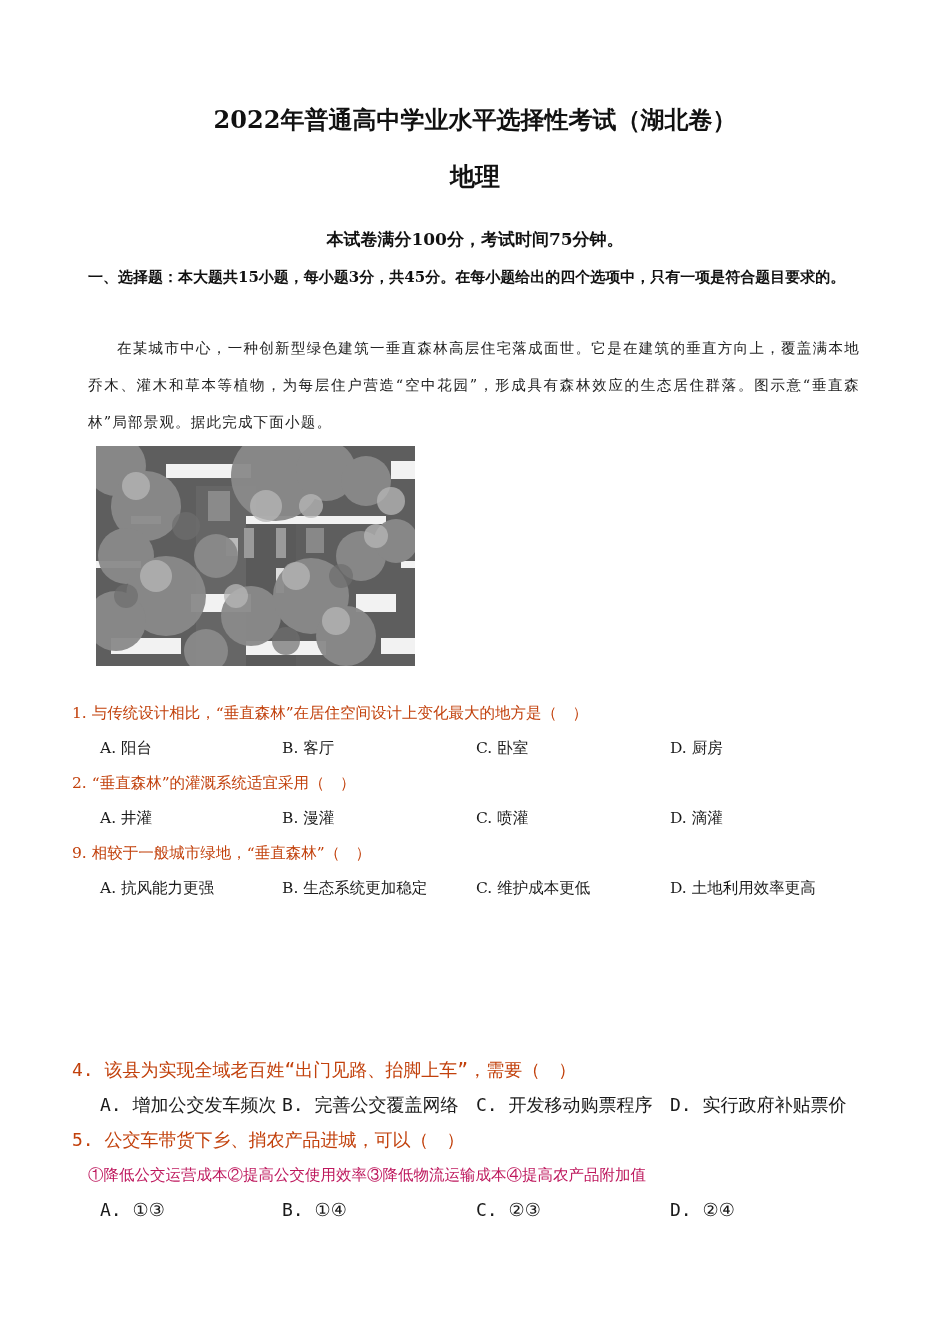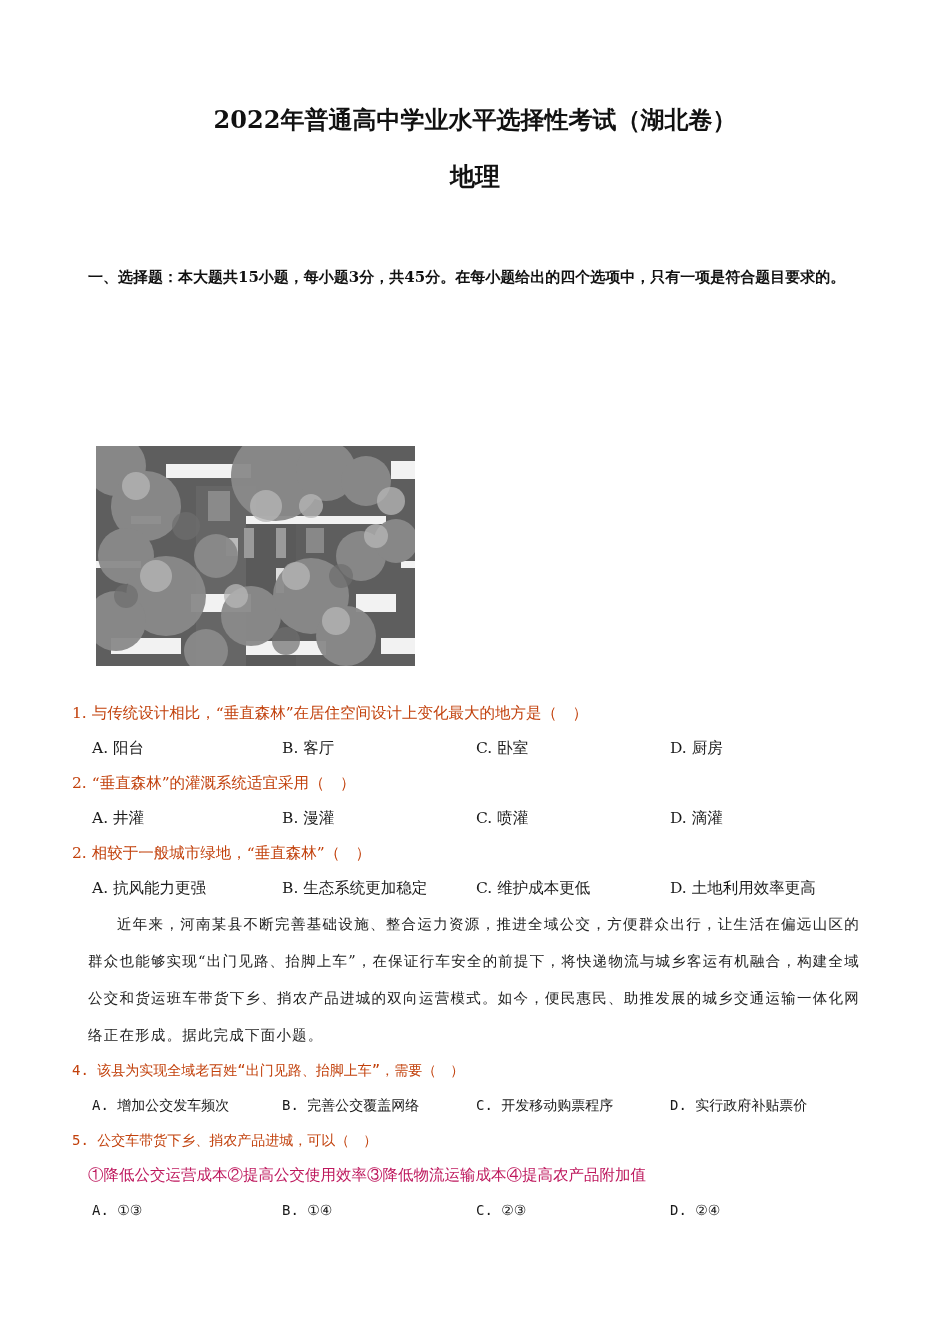--- a/index.html
+++ b/index.html
@@ -37,33 +37,35 @@
       overflow: hidden; background: #6d6d6d;
     }
     .figure svg { display: block; }
     .q {
       position: absolute; left: 72px; width: 780px;
       font-size: 15.5px; line-height: 24px; color: #c2410c;
       white-space: nowrap;
     }
     .opts { position: absolute; left: 88px; width: 780px; height: 24px; font-size: 15.5px; line-height: 24px; color: #1a1a1a; }
     .opt { position: absolute; top: 0; white-space: nowrap; }
-    .o0 { left: 4px; } .o1 { left: 194px; } .o2 { left: 388px; } .o3 { left: 582px; }
-    .mono { font-family: "DejaVu Sans Mono", "Liberation Mono", monospace; font-size: 14px; }
+    .o0 { left: 12px; } .o1 { left: 194px; } .o2 { left: 388px; } .o3 { left: 582px; }
+    .mono { font-family: "DejaVu Sans Mono", "Liberation Mono", monospace; font-size: 18px; }
     .stmt { position: absolute; left: 88px; top: 1147px; font-size: 15.5px; line-height: 24px; color: #be185d; white-space: nowrap; }
   </style>
 </head>
 <body>
 
 <div class="page">
 
   <div class="title">2022年普通高中学业水平选择性考试（湖北卷）</div>
   <div class="subject">地理</div>
+  <div class="exam-info">本试卷满分100分，考试时间75分钟。</div>
   <div class="section-heading">一、选择题：本大题共15小题，每小题3分，共45分。在每小题给出的四个选项中，只有一项是符合题目要求的。</div>
 
+  <div class="passage passage1">在某城市中心，一种创新型绿色建筑一垂直森林高层住宅落成面世。它是在建筑的垂直方向上，覆盖满本地乔木、灌木和草本等植物，为每层住户营造“空中花园”，形成具有森林效应的生态居住群落。图示意“垂直森林”局部景观。据此完成下面小题。</div>
 
   <div class="figure">
     <svg width="319" height="220" viewBox="0 0 319 220" xmlns="http://www.w3.org/2000/svg">
       <rect x="0" y="0" width="319" height="220" fill="#5e5e5e"></rect>
 
       <rect x="100" y="40" width="60" height="180" fill="#666"></rect>
       <rect x="150" y="70" width="50" height="150" fill="#5a5a5a"></rect>
 
       <rect x="112" y="45" width="22" height="30" fill="#8a8a8a"></rect>
       <rect x="148" y="82" width="10" height="30" fill="#9a9a9a"></rect>
@@ -130,29 +132,28 @@
   </div>
 
   <div class="q" style="top:755px;">2. “垂直森林”的灌溉系统适宜采用（　）</div>
   <div class="opts" style="top:790px;text-align:center;">
     <span class="opt o0">A. 井灌</span>
     <span class="opt o1">B. 漫灌</span>
     <span class="opt o2">C. 喷灌</span>
     <span class="opt o3">D. 滴灌</span>
   </div>
 
-  <div class="q" style="top:825px;">2. 相较于一般城市绿地，“垂直森林”（　）</div>
+  <div class="q" style="top:825px;">9. 相较于一般城市绿地，“垂直森林”（　）</div>
   <div class="opts" style="top:860px;">
     <span class="opt o0">A. 抗风能力更强</span>
     <span class="opt o1">B. 生态系统更加稳定</span>
     <span class="opt o2">C. 维护成本更低</span>
     <span class="opt o3">D. 土地利用效率更高</span>
   </div>
 
-  <div class="passage passage2">近年来，河南某县不断完善基础设施、整合运力资源，推进全域公交，方便群众出行，让生活在偏远山区的群众也能够实现“出门见路、抬脚上车”，在保证行车安全的前提下，将快递物流与城乡客运有机融合，构建全域公交和货运班车带货下乡、捎农产品进城的双向运营模式。如今，便民惠民、助推发展的城乡交通运输一体化网络正在形成。据此完成下面小题。</div>
 
   <div class="q mono" style="top:1042px;">4. 该县为实现全域老百姓“出门见路、抬脚上车”，需要（　）</div>
   <div class="opts mono" style="top:1077px;">
     <span class="opt o0">A. 增加公交发车频次</span>
     <span class="opt o1">B. 完善公交覆盖网络</span>
     <span class="opt o2">C. 开发移动购票程序</span>
     <span class="opt o3">D. 实行政府补贴票价</span>
   </div>
 
   <div class="q mono" style="top:1112px;">5. 公交车带货下乡、捎农产品进城，可以（　）</div>

